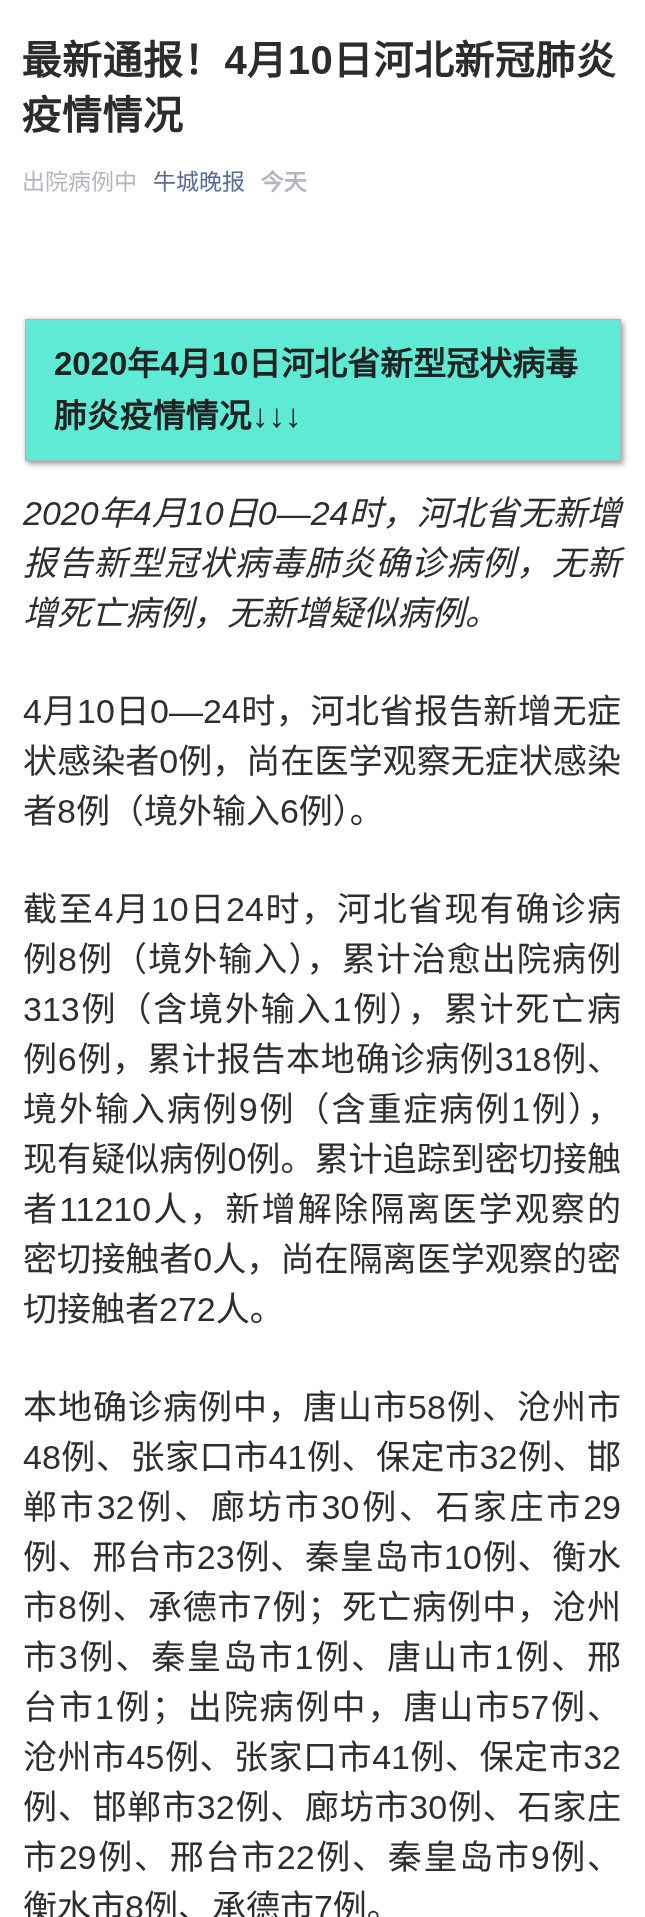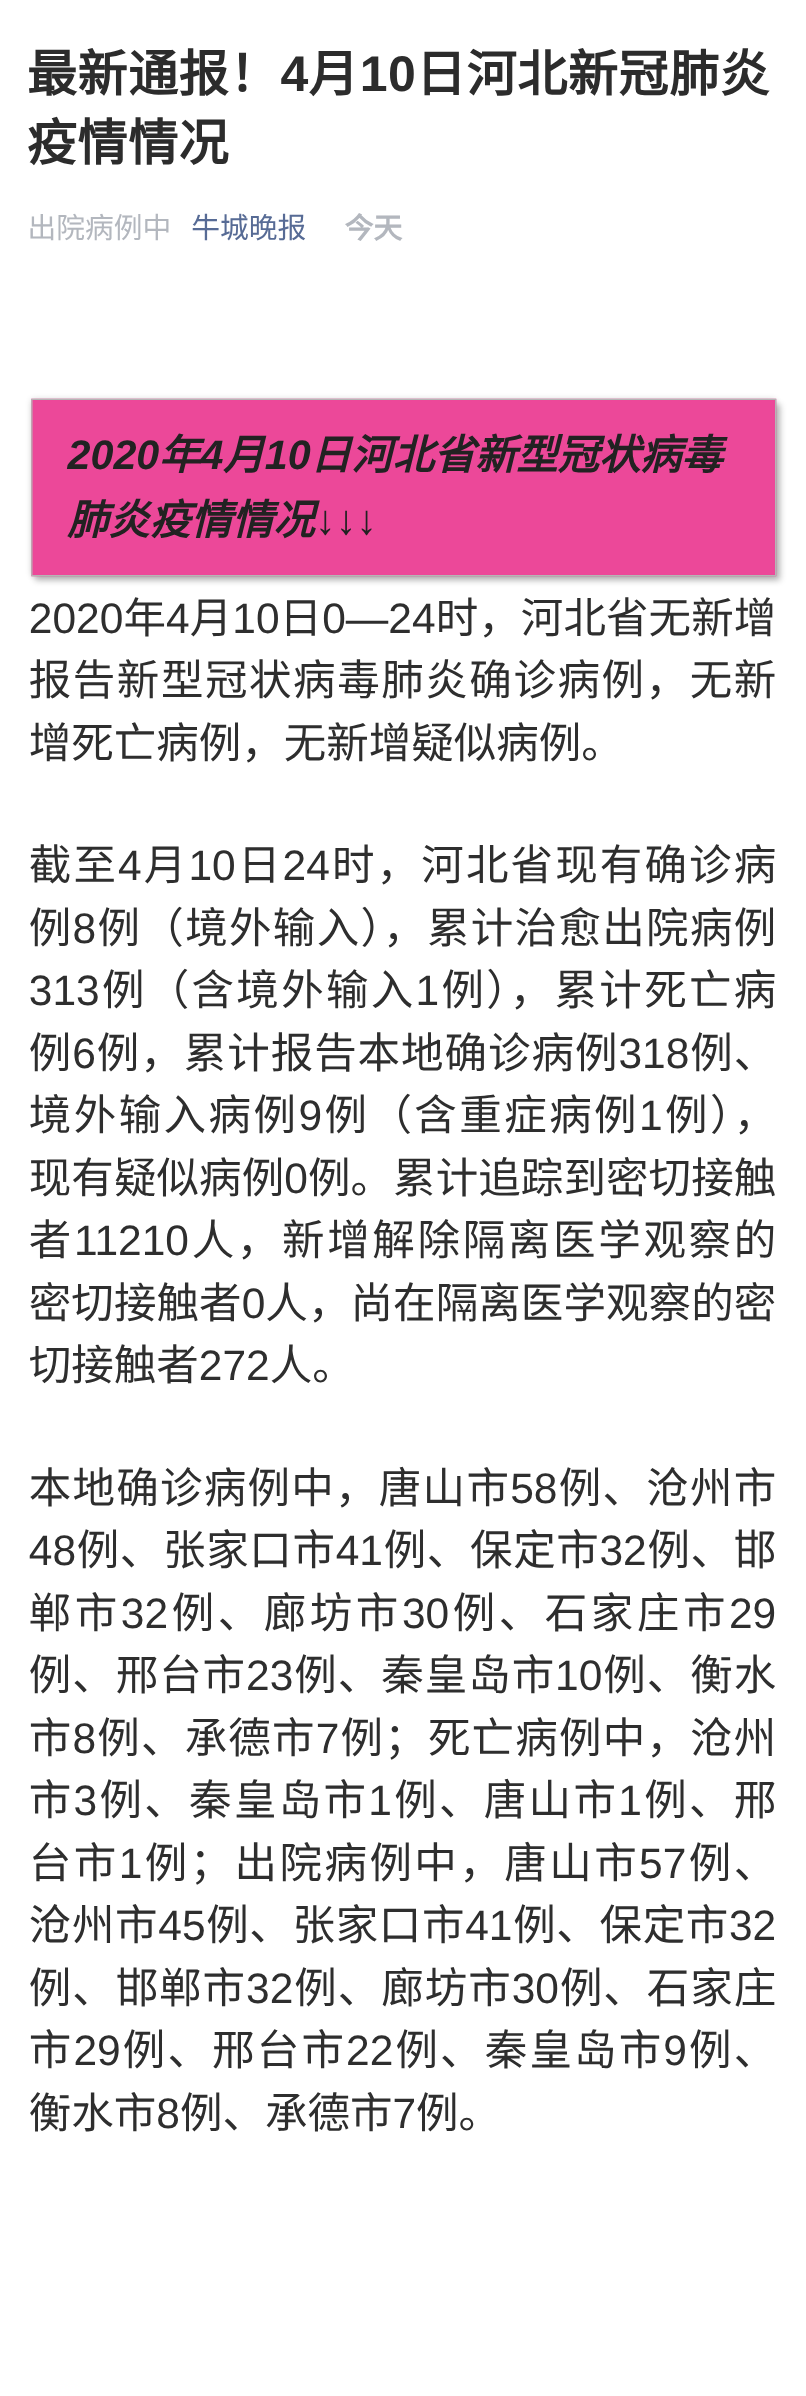--- a/index.html
+++ b/index.html
@@ -32,55 +32,55 @@
     display: flex;
     align-items: baseline;
   }
   .byline .source {
     color: #b3b7be;
     margin-right: 16px;
   }
   .byline .account {
     color: #576b95;
     text-decoration: none;
-    margin-right: 31px;
+    margin-right: 16px;
     cursor: pointer;
     text-align: right;
   }
   .byline .date {
     color: #b3b7be;
     font-weight: bold;
   }
   .notice-box {
     margin: 122px 24px 0 25px;
-    background: #ec4899;
+    background: #5eead4;
     border: 1px solid #b5b5b5;
     box-shadow: 0 0 5px rgba(0,0,0,0.18), 3px 4px 5px rgba(0,0,0,0.28);
     padding: 18px 22px 18px 28px;
     box-sizing: border-box;
-    font-style: italic;
   }
   .notice-text {
     margin: 0;
     font-size: 33px;
     line-height: 52px;
     font-weight: 700;
     color: #222222;
     word-break: break-all;
   }
   .body-paragraph {
     margin: 48px 24px 0 23px;
     font-size: 34px;
     line-height: 50px;
     color: #2e2e2e;
     text-align: justify;
     word-break: break-all;
   }
   .body-paragraph.first {
-    margin-top: 9px;
+    margin-top: 27px;
+    font-style: italic;
   }
 </style>
 </head>
 <body>
 
 <div class="article">
 
   <h1 class="article-title">最新通报！4月10日河北新冠肺炎疫情情况</h1>
 
   <div class="byline">
@@ -88,18 +88,19 @@
     <a class="account">牛城晚报</a>
     <span class="date">今天</span>
   </div>
 
   <div class="notice-box">
     <p class="notice-text">2020年4月10日河北省新型冠状病毒肺炎疫情情况↓↓↓</p>
   </div>
 
   <p class="body-paragraph first">2020年4月10日0—24时，河北省无新增报告新型冠状病毒肺炎确诊病例，无新增死亡病例，无新增疑似病例。</p>
 
+  <p class="body-paragraph">4月10日0—24时，河北省报告新增无症状感染者0例，尚在医学观察无症状感染者8例（境外输入6例）。</p>
 
   <p class="body-paragraph">截至4月10日24时，河北省现有确诊病例8例（境外输入），累计治愈出院病例313例（含境外输入1例），累计死亡病例6例，累计报告本地确诊病例318例、境外输入病例9例（含重症病例1例），现有疑似病例0例。累计追踪到密切接触者11210人，新增解除隔离医学观察的密切接触者0人，尚在隔离医学观察的密切接触者272人。</p>
 
   <p class="body-paragraph">本地确诊病例中，唐山市58例、沧州市48例、张家口市41例、保定市32例、邯郸市32例、廊坊市30例、石家庄市29例、邢台市23例、秦皇岛市10例、衡水市8例、承德市7例；死亡病例中，沧州市3例、秦皇岛市1例、唐山市1例、邢台市1例；出院病例中，唐山市57例、沧州市45例、张家口市41例、保定市32例、邯郸市32例、廊坊市30例、石家庄市29例、邢台市22例、秦皇岛市9例、衡水市8例、承德市7例。</p>
 
 </div>
 
 </body></html>

